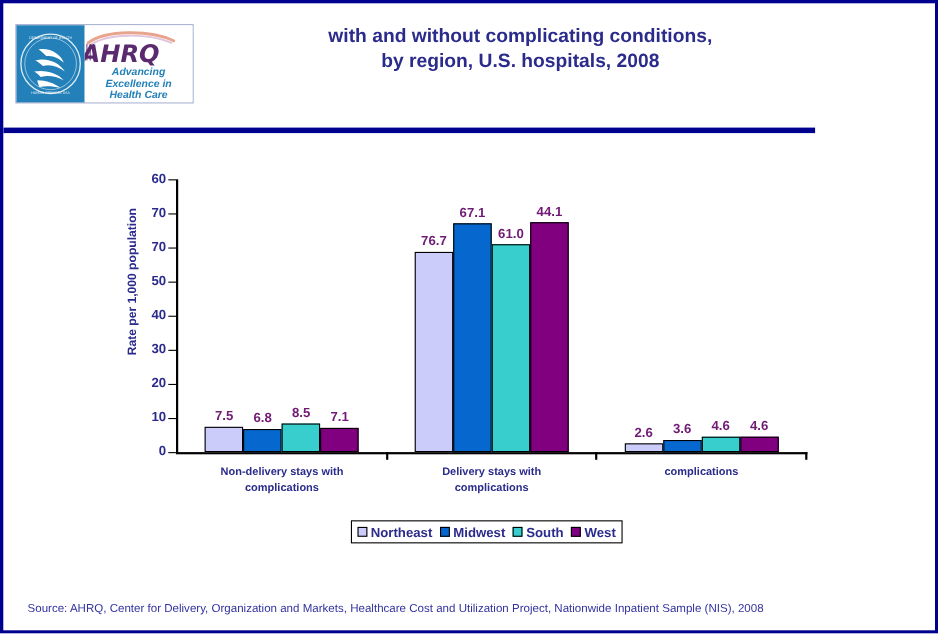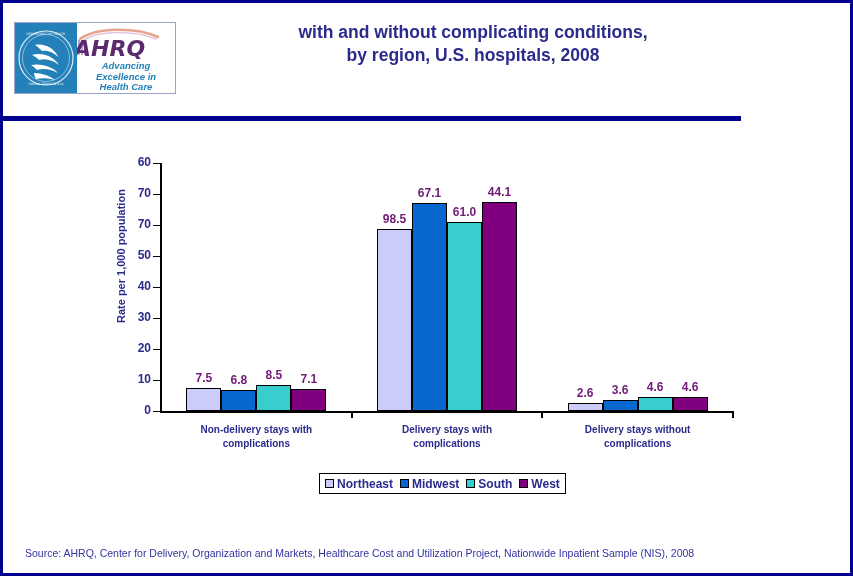--- a/index.html
+++ b/index.html
@@ -164,21 +164,21 @@
           <div class="bar-value" style="left: 19.3333px; width: 47px; bottom: 26.25px;">7.5</div>
           <div class="bar" title="Midwest: 6.8" style="left: 60.3333px; width: 35px; height: 21.08px; background: rgb(6, 104, 206);"></div>
           <div class="bar-value" style="left: 54.3333px; width: 47px; bottom: 24.08px;">6.8</div>
           <div class="bar" title="South: 8.5" style="left: 95.3333px; width: 35px; height: 26.35px; background: rgb(56, 206, 206);"></div>
           <div class="bar-value" style="left: 89.3333px; width: 47px; bottom: 29.35px;">8.5</div>
           <div class="bar" title="West: 7.1" style="left: 130.333px; width: 35px; height: 22.01px; background: rgb(128, 0, 128);"></div>
           <div class="bar-value" style="left: 124.333px; width: 47px; bottom: 25.01px;">7.1</div>
         </div>
         <div class="group" style="left: 190.667px; width: 190.667px;">
           <div class="bar" title="Northeast: 58.8" style="left: 25.3333px; width: 35px; height: 182.28px; background: rgb(204, 204, 250);"></div>
-          <div class="bar-value" style="left: 19.3333px; width: 47px; bottom: 185.28px;">98.5</div>
+          <div class="bar-value" style="left: 19.3333px; width: 47px; bottom: 185.28px;">76.7</div>
           <div class="bar" title="Midwest: 67.1" style="left: 60.3333px; width: 35px; height: 208.01px; background: rgb(6, 104, 206);"></div>
           <div class="bar-value" style="left: 54.3333px; width: 47px; bottom: 211.01px;">67.1</div>
           <div class="bar" title="South: 61.0" style="left: 95.3333px; width: 35px; height: 189.1px; background: rgb(56, 206, 206);"></div>
           <div class="bar-value" style="left: 89.3333px; width: 47px; bottom: 192.1px;">61.0</div>
           <div class="bar" title="West: 67.4" style="left: 130.333px; width: 35px; height: 208.94px; background: rgb(128, 0, 128);"></div>
           <div class="bar-value" style="left: 124.333px; width: 47px; bottom: 211.94px;">44.1</div>
         </div>
         <div class="group" style="left: 381.333px; width: 190.667px;">
           <div class="bar" title="Northeast: 2.6" style="left: 25.3333px; width: 35px; height: 8.06px; background: rgb(204, 204, 250);"></div>
           <div class="bar-value" style="left: 19.3333px; width: 47px; bottom: 11.06px;">2.6</div>
@@ -213,21 +213,20 @@
     <div id="catlabels">
         <div class="cat-label" style="left: 158px; width: 190.667px;">
           <div>Non-delivery stays with</div>
           <div>complications</div>
         </div>
         <div class="cat-label" style="left: 348.667px; width: 190.667px;">
           <div>Delivery stays with</div>
           <div>complications</div>
         </div>
         <div class="cat-label" style="left: 539.333px; width: 190.667px;">
-          <div>Delivery stays without</div>
           <div>complications</div>
         </div>
       </div>
   <div class="sep" style="left: 347.667px;"></div>
       <div class="sep" style="left: 538.333px;"></div>
       <div class="sep" style="left: 729px;"></div>
     </div>
 
   <div class="legend" id="legend">
       <div class="legend-item">

